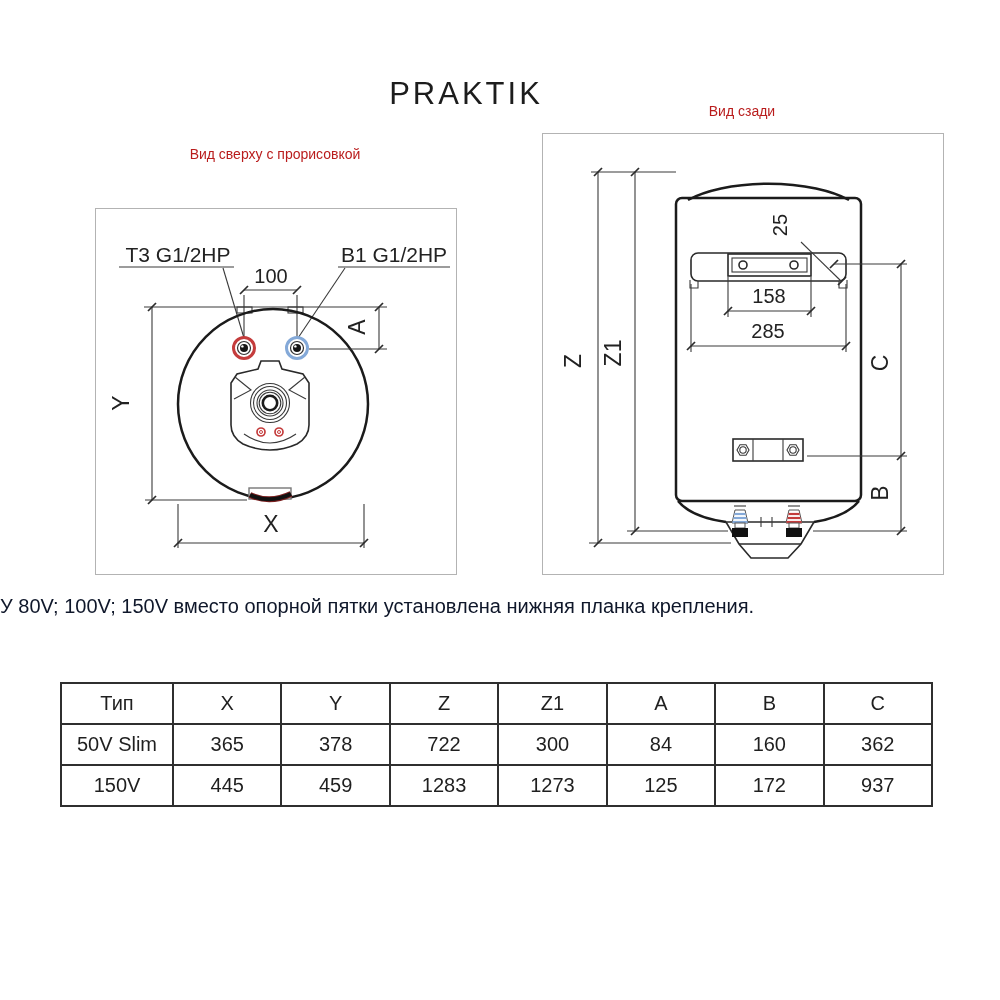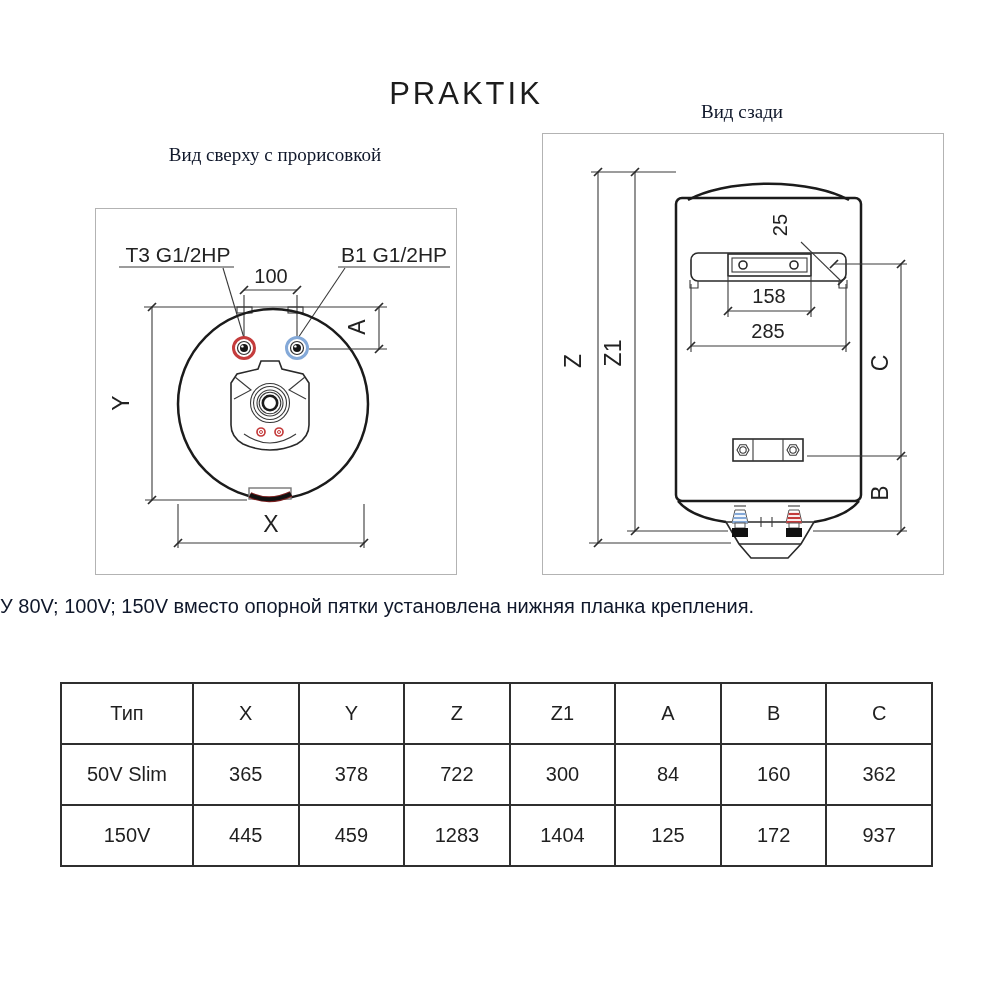--- a/index.html
+++ b/index.html
@@ -1,38 +1,38 @@
 <!DOCTYPE html>
 <html><head>
 <meta charset="utf-8">
 <style>
   html,body{margin:0;padding:0;background:#fff;}
   .stage{position:relative;width:1000px;height:1000px;background:#ffffff;overflow:hidden;
          font-family:"Liberation Sans", sans-serif;color:#222;border-radius:32px;}
   .abs{position:absolute;}
   .page-title{left:326px;top:76px;width:280px;text-align:center;font-size:31px;
               letter-spacing:3px;font-weight:400;color:#1c1c1c;}
-  .cap{text-align:center;font-size:19px;color:#0f172a;line-height:29px;font-family:Liberation Serif, serif;}
+  .cap{text-align:center;font-size:14px;color:#b91c1c;line-height:29px;}
   .cap-top{left:95px;top:140px;width:360px;}
   .cap-rear{left:542px;top:97px;width:400px;}
   .note{left:0;top:595px;width:1000px;font-size:20px;color:#0f172a;}
   .tbl-title{left:0;top:644px;width:1000px;text-align:center;font-size:21px;color:#2a2a2a;}
   .viewbox{border:1.5px solid #b3b3b3;background:#fff;}
   svg text{fill:#222;font-family:"Liberation Sans", sans-serif;}
   .lbl{font-size:21px;}
   .num{font-size:20px;}
   .axl{font-size:23px;}
   .thin{stroke:#3a3a3a;stroke-width:1.1;fill:none;}
   .med{stroke:#2a2a2a;stroke-width:1.6;fill:none;}
   .bold{stroke:#1b1b1b;stroke-width:2.5;fill:none;}
   .tk{stroke:#2b2b2b;stroke-width:1.7;}
   table.dims{position:absolute;left:60px;top:682px;width:873px;border-collapse:collapse;
              table-layout:fixed;font-size:20px;color:#1f1f1f;}
   table.dims th,table.dims td{border:2px solid #2f2f2f;height:39px;text-align:center;
-             font-weight:400;padding:10px;}
+             font-weight:400;padding:0;}
   table.dims tr.sep td{border-top-width:3px;}
 </style>
 </head>
 <body>
 
 <div class="stage">
 
   <div class="abs page-title">PRAKTIK</div>
 
   <div class="abs cap cap-top">
@@ -244,21 +244,21 @@
           <td>300</td>
           <td>84</td>
           <td>160</td>
           <td>362</td>
         </tr>
         <tr>
           <td>150V</td>
           <td>445</td>
           <td>459</td>
           <td>1283</td>
-          <td>1404</td>
+          <td>1273</td>
           <td>125</td>
           <td>172</td>
           <td>937</td>
         </tr>
       </tbody>
   </table>
 
 </div>
 
 </body></html>

